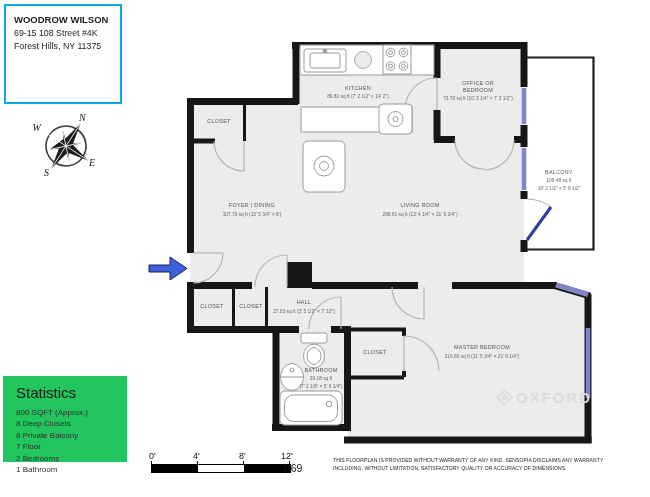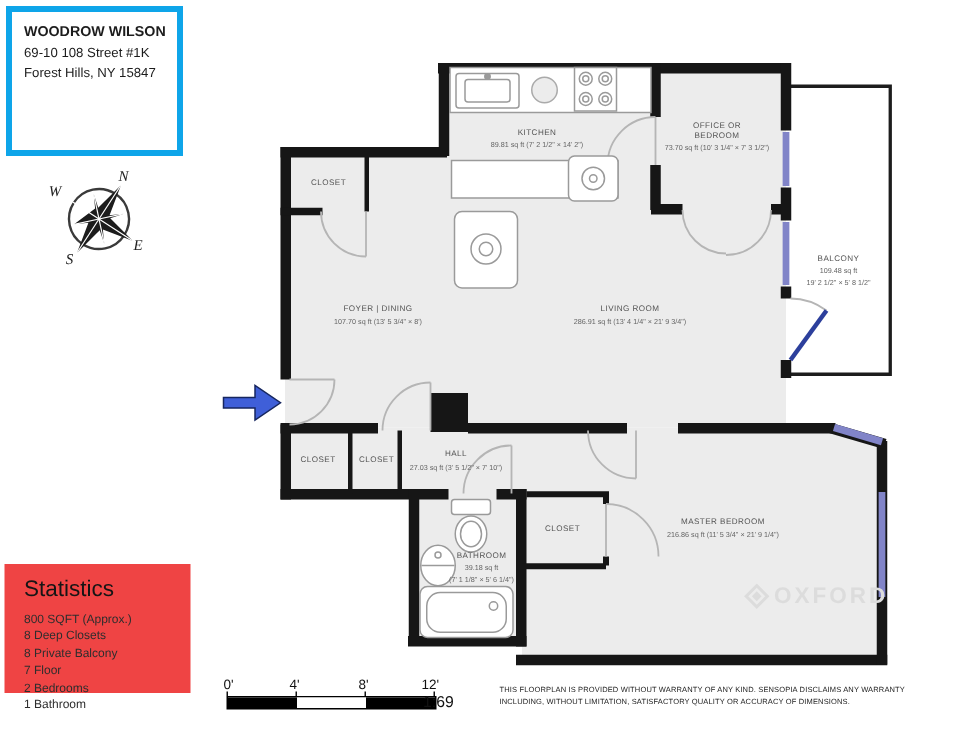--- a/index.html
+++ b/index.html
@@ -1,25 +1,25 @@
 <!DOCTYPE html>
 <html><head>
 <meta charset="utf-8">
 <style>
   html,body{margin:0;padding:0;background:#fff;}
   .root{position:relative;width:650px;height:497px;background:#fff;overflow:hidden;
         font-family:"Liberation Sans",sans-serif;}
   .plan-svg{position:absolute;left:0;top:0;}
   
   .address{position:absolute;left:4px;top:4px;width:118px;height:100px;
-           border:4px solid #0ea5e9;background:#fff;padding:8px 0 0 8px;box-sizing:border-box;}
+           border:2px solid #0ea5e9;background:#fff;padding:8px 0 0 8px;box-sizing:border-box;}
   .address .l1{font-size:9.5px;font-weight:700;color:#1c1c1c;margin-bottom:3px;}
   .address .l2,.address .l3{font-size:8.8px;color:#1c1c1c;margin-bottom:3px;}
   
-  .stats{position:absolute;left:3px;top:376px;width:124px;height:86px;background:#ef4444;
+  .stats{position:absolute;left:3px;top:376px;width:124px;height:86px;background:#22c55e;
          padding:8px 0 0 13px;box-sizing:border-box;}
   .stats .title{font-size:15px;color:#151515;margin-bottom:6px;}
   .stats .item{font-size:8px;color:#2e2e2e;line-height:1.43;}
   
   .scale{position:absolute;left:148px;top:451px;width:175px;height:24px;}
   .scale .tick-label{position:absolute;top:0;font-size:9px;color:#111;}
   .scale .tickmark{position:absolute;top:10px;width:1px;height:3px;background:#111;}
   .scale .bar{position:absolute;left:3px;top:13px;width:138px;height:7px;border:1px solid #000;
               box-sizing:content-box;display:flex;}
   .scale .seg{height:100%;}
@@ -36,22 +36,22 @@
   .ctext{text-anchor:middle;}
   .compass-letter{font-family:"Liberation Serif",serif;font-style:italic;font-size:10px;fill:#222;}
 </style>
 </head>
 <body>
 
 <div class="root">
 
   <div class="address">
     <div class="l1">WOODROW WILSON</div>
-    <div class="l2">69-10 108 Street #1K</div>
-    <div class="l3">Forest Hills, NY 15847</div>
+    <div class="l2">69-15 108 Street #4K</div>
+    <div class="l3">Forest Hills, NY 11375</div>
   </div>
 
   <svg class="plan-svg" width="650" height="497" viewBox="0 0 650 497">
 
     <g fill="#ececec">
       <path d="M296,45 H524 V285 H190 V101 H296 Z"></path>
       <path d="M190,285 H348 V330 H190 Z"></path>
       <path d="M276,330 H348 V428 H276 Z"></path>
       <path d="M348,285 H556 L588,295 V440 H348 Z"></path>
     </g>

